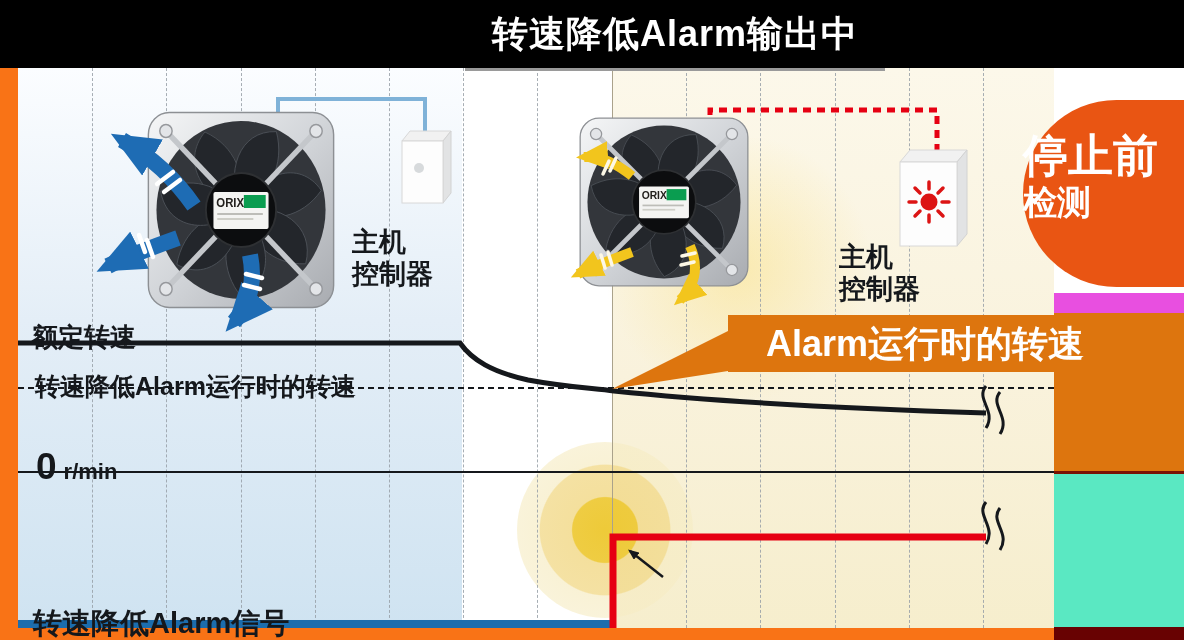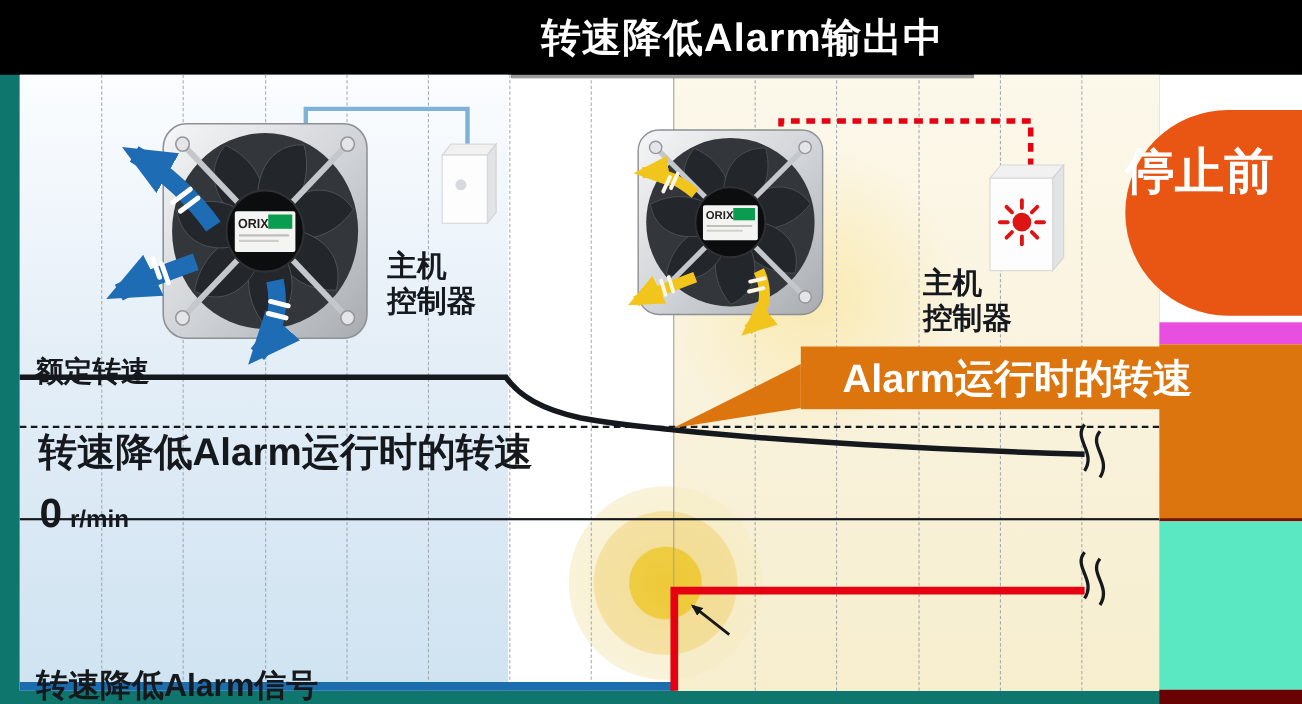--- a/index.html
+++ b/index.html
@@ -1,18 +1,18 @@
 <!DOCTYPE html>
 <html style="--badge_orange: #e95513; --callout_orange: #dd750e; --magenta: #e84fe0; --teal: #5ae8c2; --signal_red: #e60012; --signal_blue: #1c6dad; --dark_red: #680202; --arrow_blue: #1e6cb4; --arrow_yellow: #f2c51d;"><head>
 <meta charset="utf-8">
 <style>
   html,body{margin:0;padding:0;background:#000;}
   *{box-sizing:border-box;}
   .stage{
-    position:relative;width:1184px;height:640px;overflow:hidden;background:#0f766e;
+    position:relative;width:1184px;height:640px;overflow:hidden;background:#f97316;
     font-family:"Liberation Sans",sans-serif;color:#15181c;
   }
   .abs{position:absolute;}
   
   .panel{left:18px;top:68px;width:1036px;height:560px;background:#fff;}
   .zone-blue{left:0;top:0;width:444px;height:560px;
     background:linear-gradient(180deg,#fbfdff 0%,#e4eef7 45%,#cfe3f1 100%);}
   .zone-cream{left:594px;top:0;width:442px;height:560px;
     background:linear-gradient(180deg,#fcf8ea 0%,#f9f2dc 55%,#f6eecd 100%);}
   .zone-cream::after{content:"";position:absolute;left:-14px;top:70px;width:280px;height:260px;
@@ -62,21 +62,21 @@
   .strip-magenta{left:1054px;top:293px;width:130px;height:20px;background:var(--magenta,#e84fe0);}
   .block-orange{left:1054px;top:313px;width:130px;height:158px;background:var(--callout_orange,#dd750e);}
   .zero-right{left:1054px;top:471px;width:130px;height:3px;background:#7a1204;}
   .block-teal{left:1054px;top:474px;width:130px;height:153px;background:var(--teal,#5ae8c2);}
   .strip-darkred{left:1054px;top:627px;width:130px;height:13px;background:var(--dark_red,#680202);}
   .callout-banner{left:728px;top:315px;width:456px;height:57px;background:var(--callout_orange,#dd750e);
     color:#fff;font-size:36px;font-weight:700;line-height:57px;padding-left:38px;white-space:nowrap;}
   
   .lbl{position:absolute;font-weight:600;white-space:nowrap;color:#15181c;margin-top:16px;}
   .lbl-rated{left:32px;top:304px;font-size:26px;}
-  .lbl-threshold{left:35px;top:372px;font-size:35px;}
+  .lbl-threshold{left:35px;top:354px;font-size:25px;}
   .lbl-zero{left:36px;top:430px;display:flex;align-items:baseline;gap:7px;}
   .lbl-zero .num{font-size:37px;font-weight:600;}
   .lbl-zero .unit{font-size:22px;font-weight:600;text-align:center;}
   .lbl-signal{left:33px;top:588px;font-size:29px;}
   .lbl-alarm-out{left:666px;top:575px;font-size:27px;}
   .lbl-ctrl{font-size:27px;line-height:32px;font-weight:600;}
   .ctrl-left{left:352px;top:210px;}
   .ctrl-right{left:839px;top:225px;}
 </style>
 </head>
@@ -249,20 +249,21 @@
     <path class="stk-dark" stroke-width="2.5" marker-end="url(#mK)" d="M 663 577 L 630 551"></path>
   </svg>
 
   <div class="abs title-banner">
     <span class="t">转速降低Alarm输出中</span>
   </div>
 
   <div class="abs right-bg"></div>
   <div class="abs badge">
     <div class="l1">停止前</div>
+    <div class="l2">检测</div>
   </div>
   <div class="abs strip-magenta"></div>
   <div class="abs block-orange"></div>
   <div class="abs zero-right"></div>
   <div class="abs block-teal"></div>
   <div class="abs strip-darkred"></div>
   <div class="abs callout-banner">Alarm运行时的转速</div>
 
   <div class="lbl lbl-rated">额定转速</div>
   <div class="lbl lbl-threshold">转速降低Alarm运行时的转速</div>

